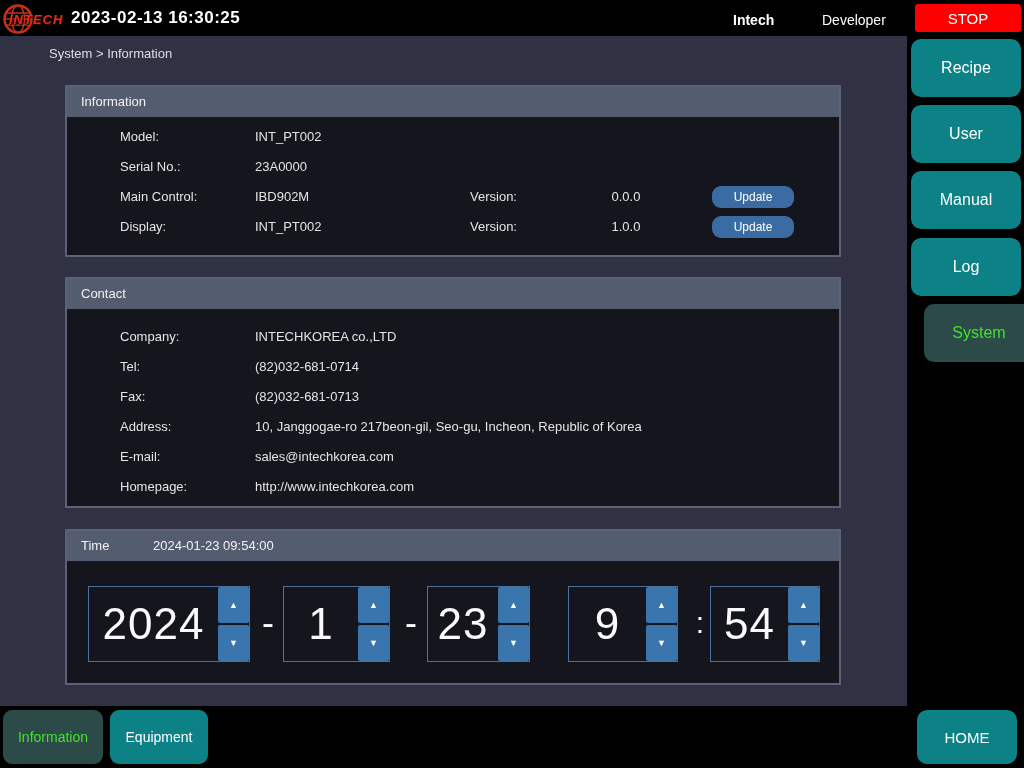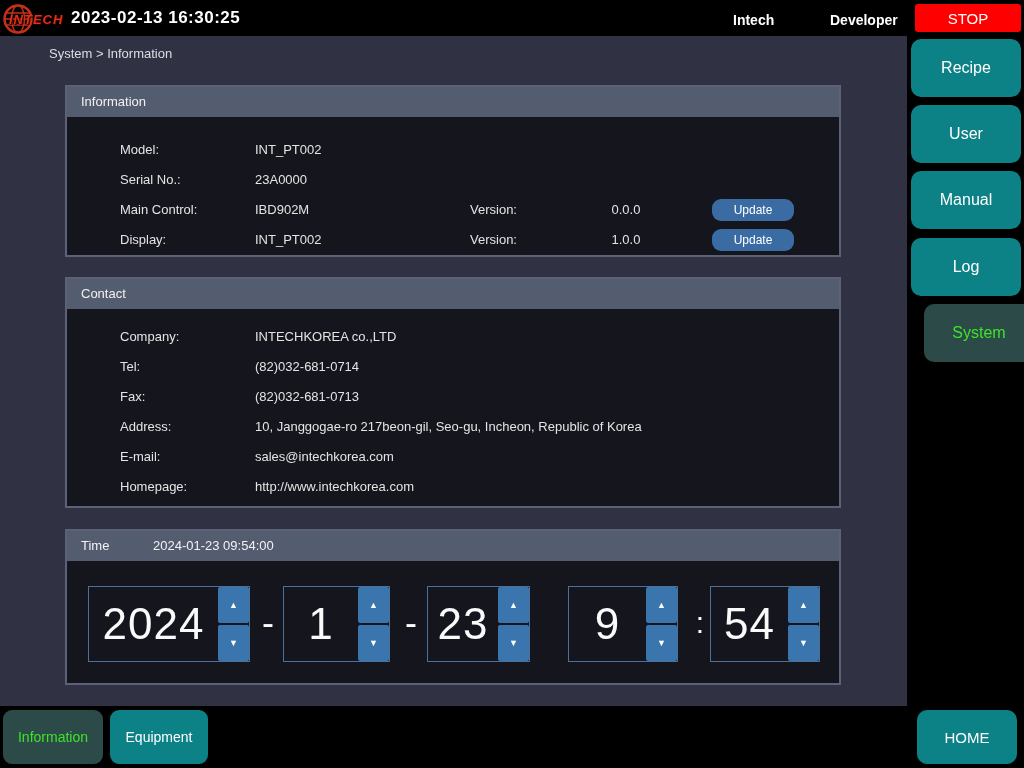--- a/index.html
+++ b/index.html
@@ -18,21 +18,21 @@
   .logo-text {
     position:absolute; left:7px; top:10px;
     font-size:13px; font-weight:bold; font-style:italic;
     color:#e03018; letter-spacing:1px; text-shadow:1px 1px 0 #300;
   }
   .topbar-datetime {
     position:absolute; left:63px; top:8px;
     font-size:17px; font-weight:bold; color:#fff; letter-spacing:0.5px;padding-left:8px;
   }
   .topbar-company { position:absolute; left:733px; top:12px; font-size:14px; font-weight:bold; color:#fff; }
-  .topbar-user    { position:absolute; left:822px; top:12px; font-size:14px; font-weight:bold; color:#fff;margin-left:8px; }
+  .topbar-user    { position:absolute; left:822px; top:12px; font-size:14px; font-weight:normal; color:#fff; }
 
   
   .main { position:absolute; left:0; top:36px; width:907px; height:670px; background:#30324400; background:#303244; }
   .breadcrumb { position:absolute; left:13px; top:10px; font-size:13px; color:#dcdee4;margin-left:36px; }
 
   .panel {
     position:absolute; left:65px; width:776px;
     border:2px solid #5b6277; background:#14151d;
   }
   .panel-head {
@@ -124,21 +124,21 @@
   <span class="topbar-user">Developer</span>
 </div>
 
 <div class="main">
   <div class="breadcrumb">System &gt; Information</div>
 
   <div class="panel" style="top:49px; height:172px;">
     <div class="panel-head">
       <span class="panel-title">Information</span>
     </div>
-    <div class="panel-body" style="height:138px; padding-top:18px;">
+    <div class="panel-body" style="height:138px; padding-top:5px;">
       <div class="row">
         <span class="lbl">Model:</span>
         <span class="val">INT_PT002</span>
       </div>
       <div class="row">
         <span class="lbl">Serial No.:</span>
         <span class="val">23A0000</span>
       </div>
       <div class="row">
         <span class="lbl">Main Control:</span>

